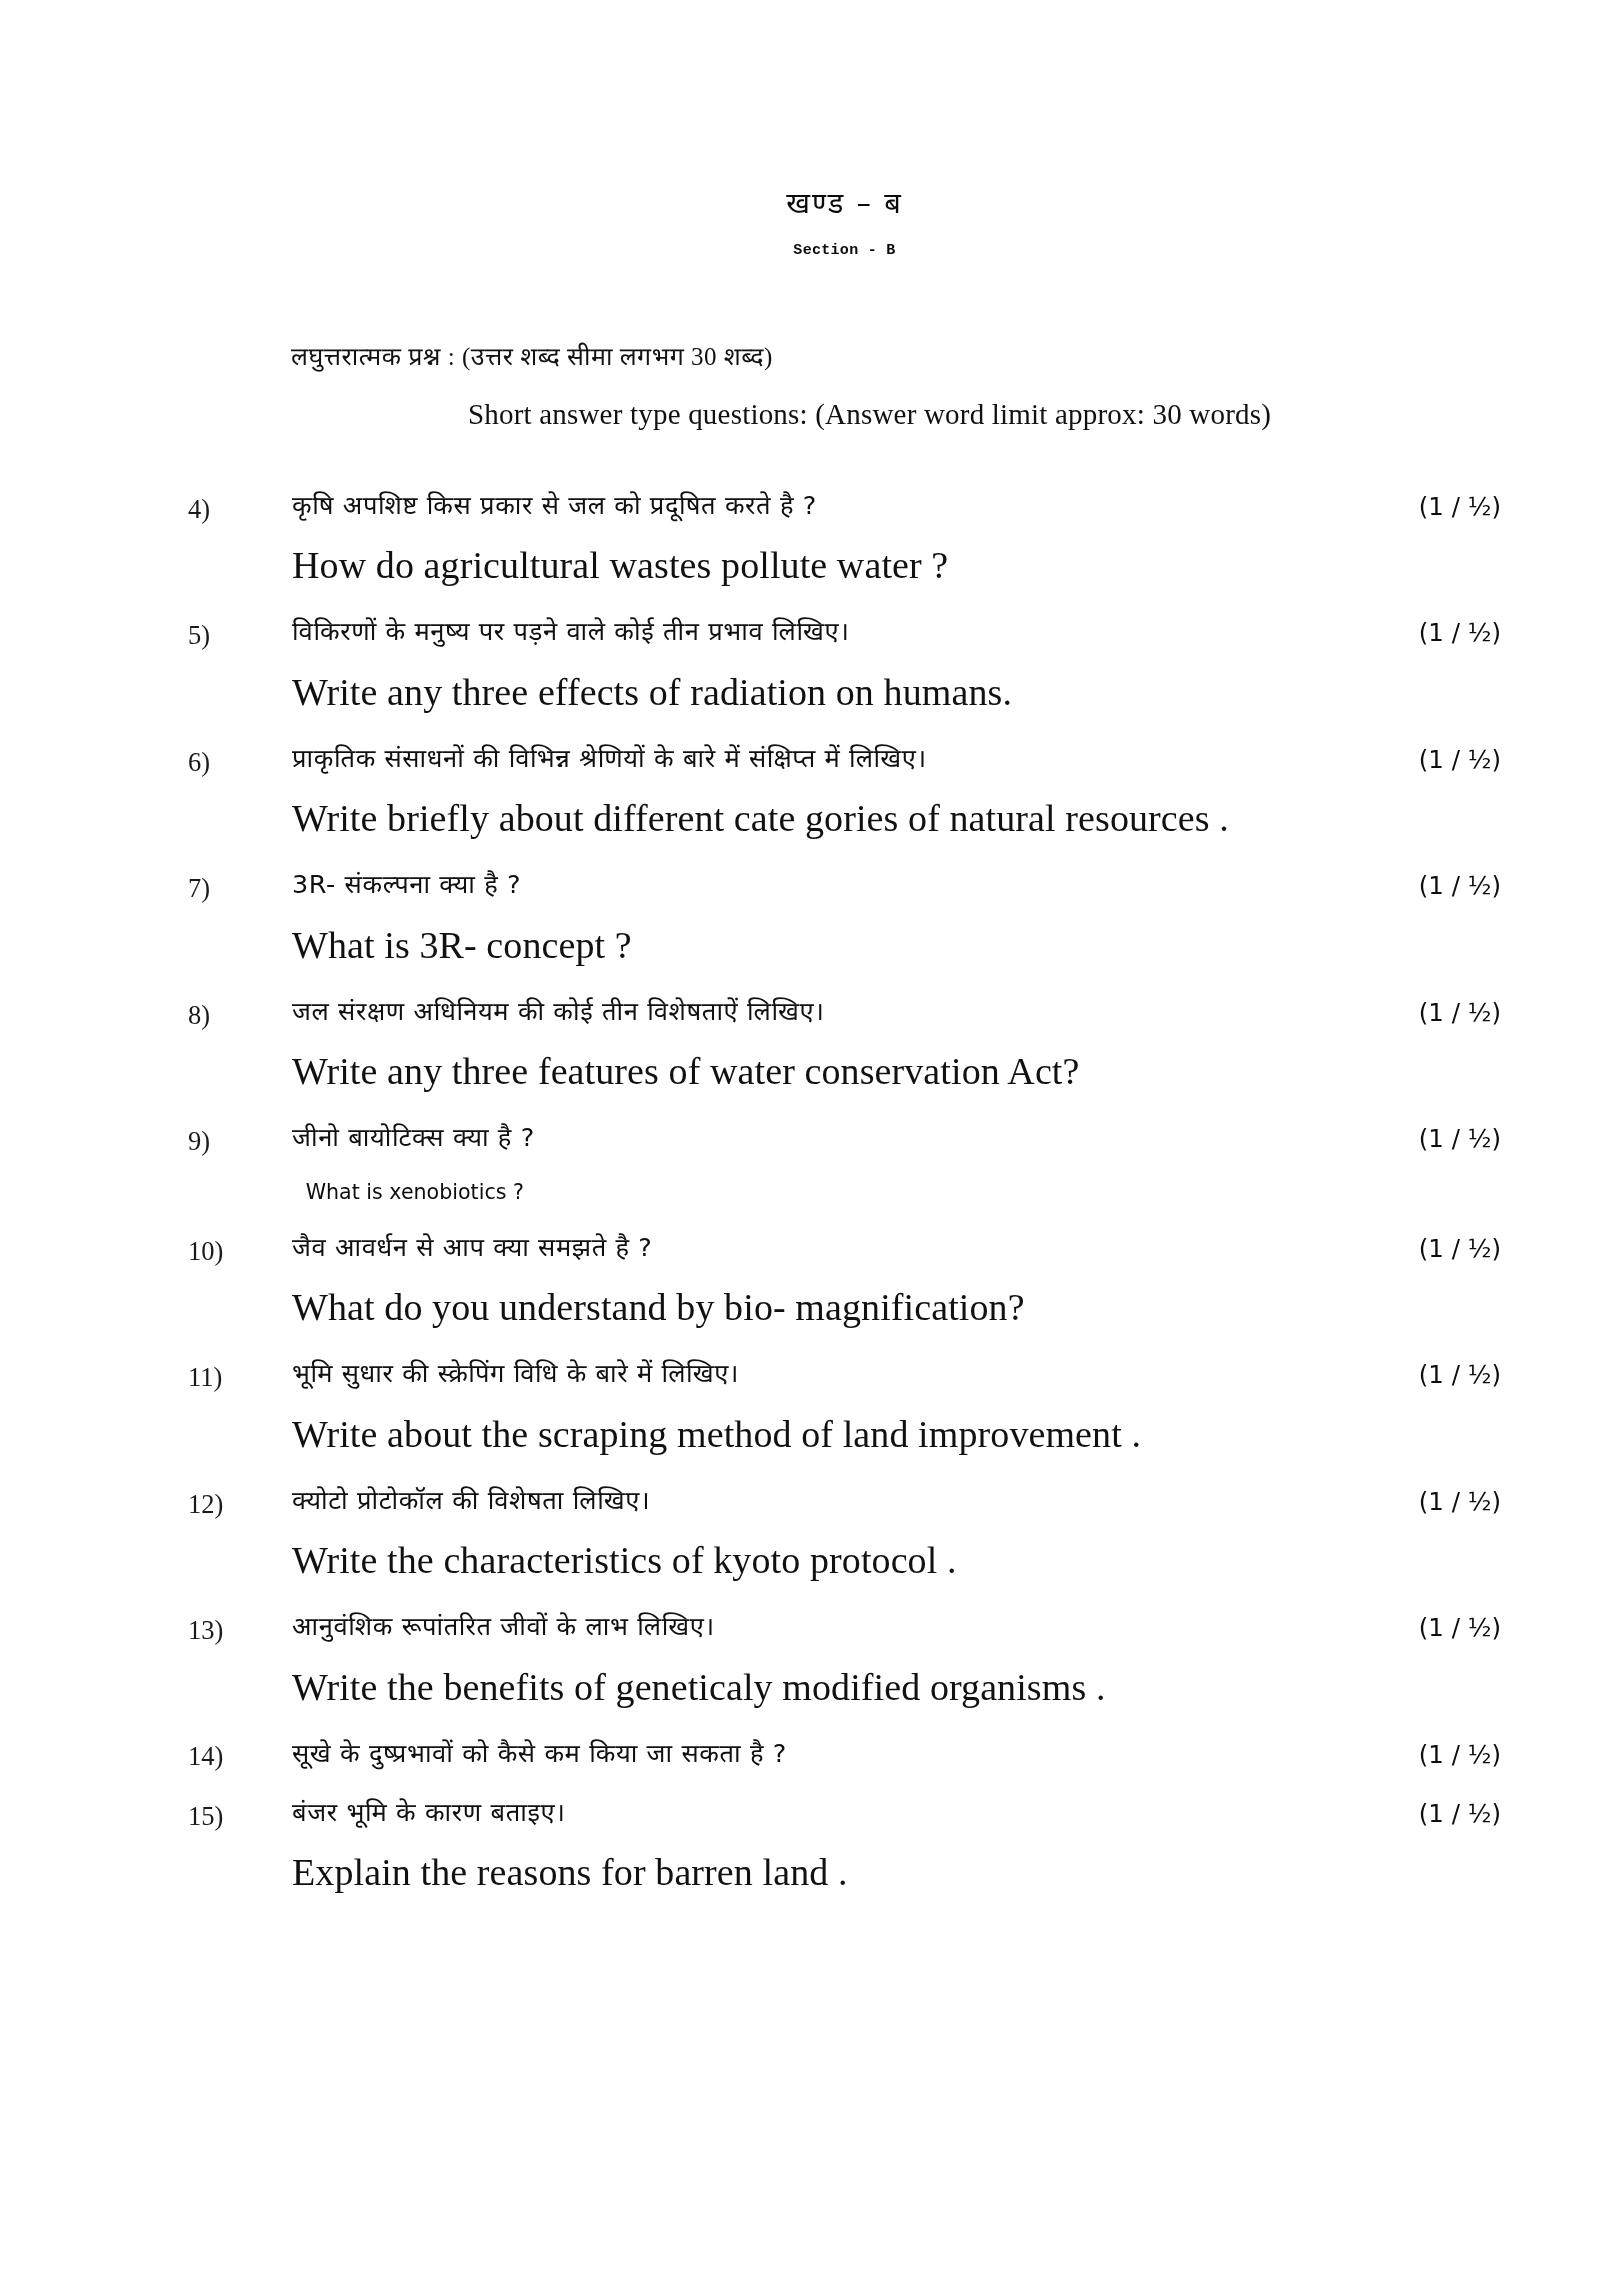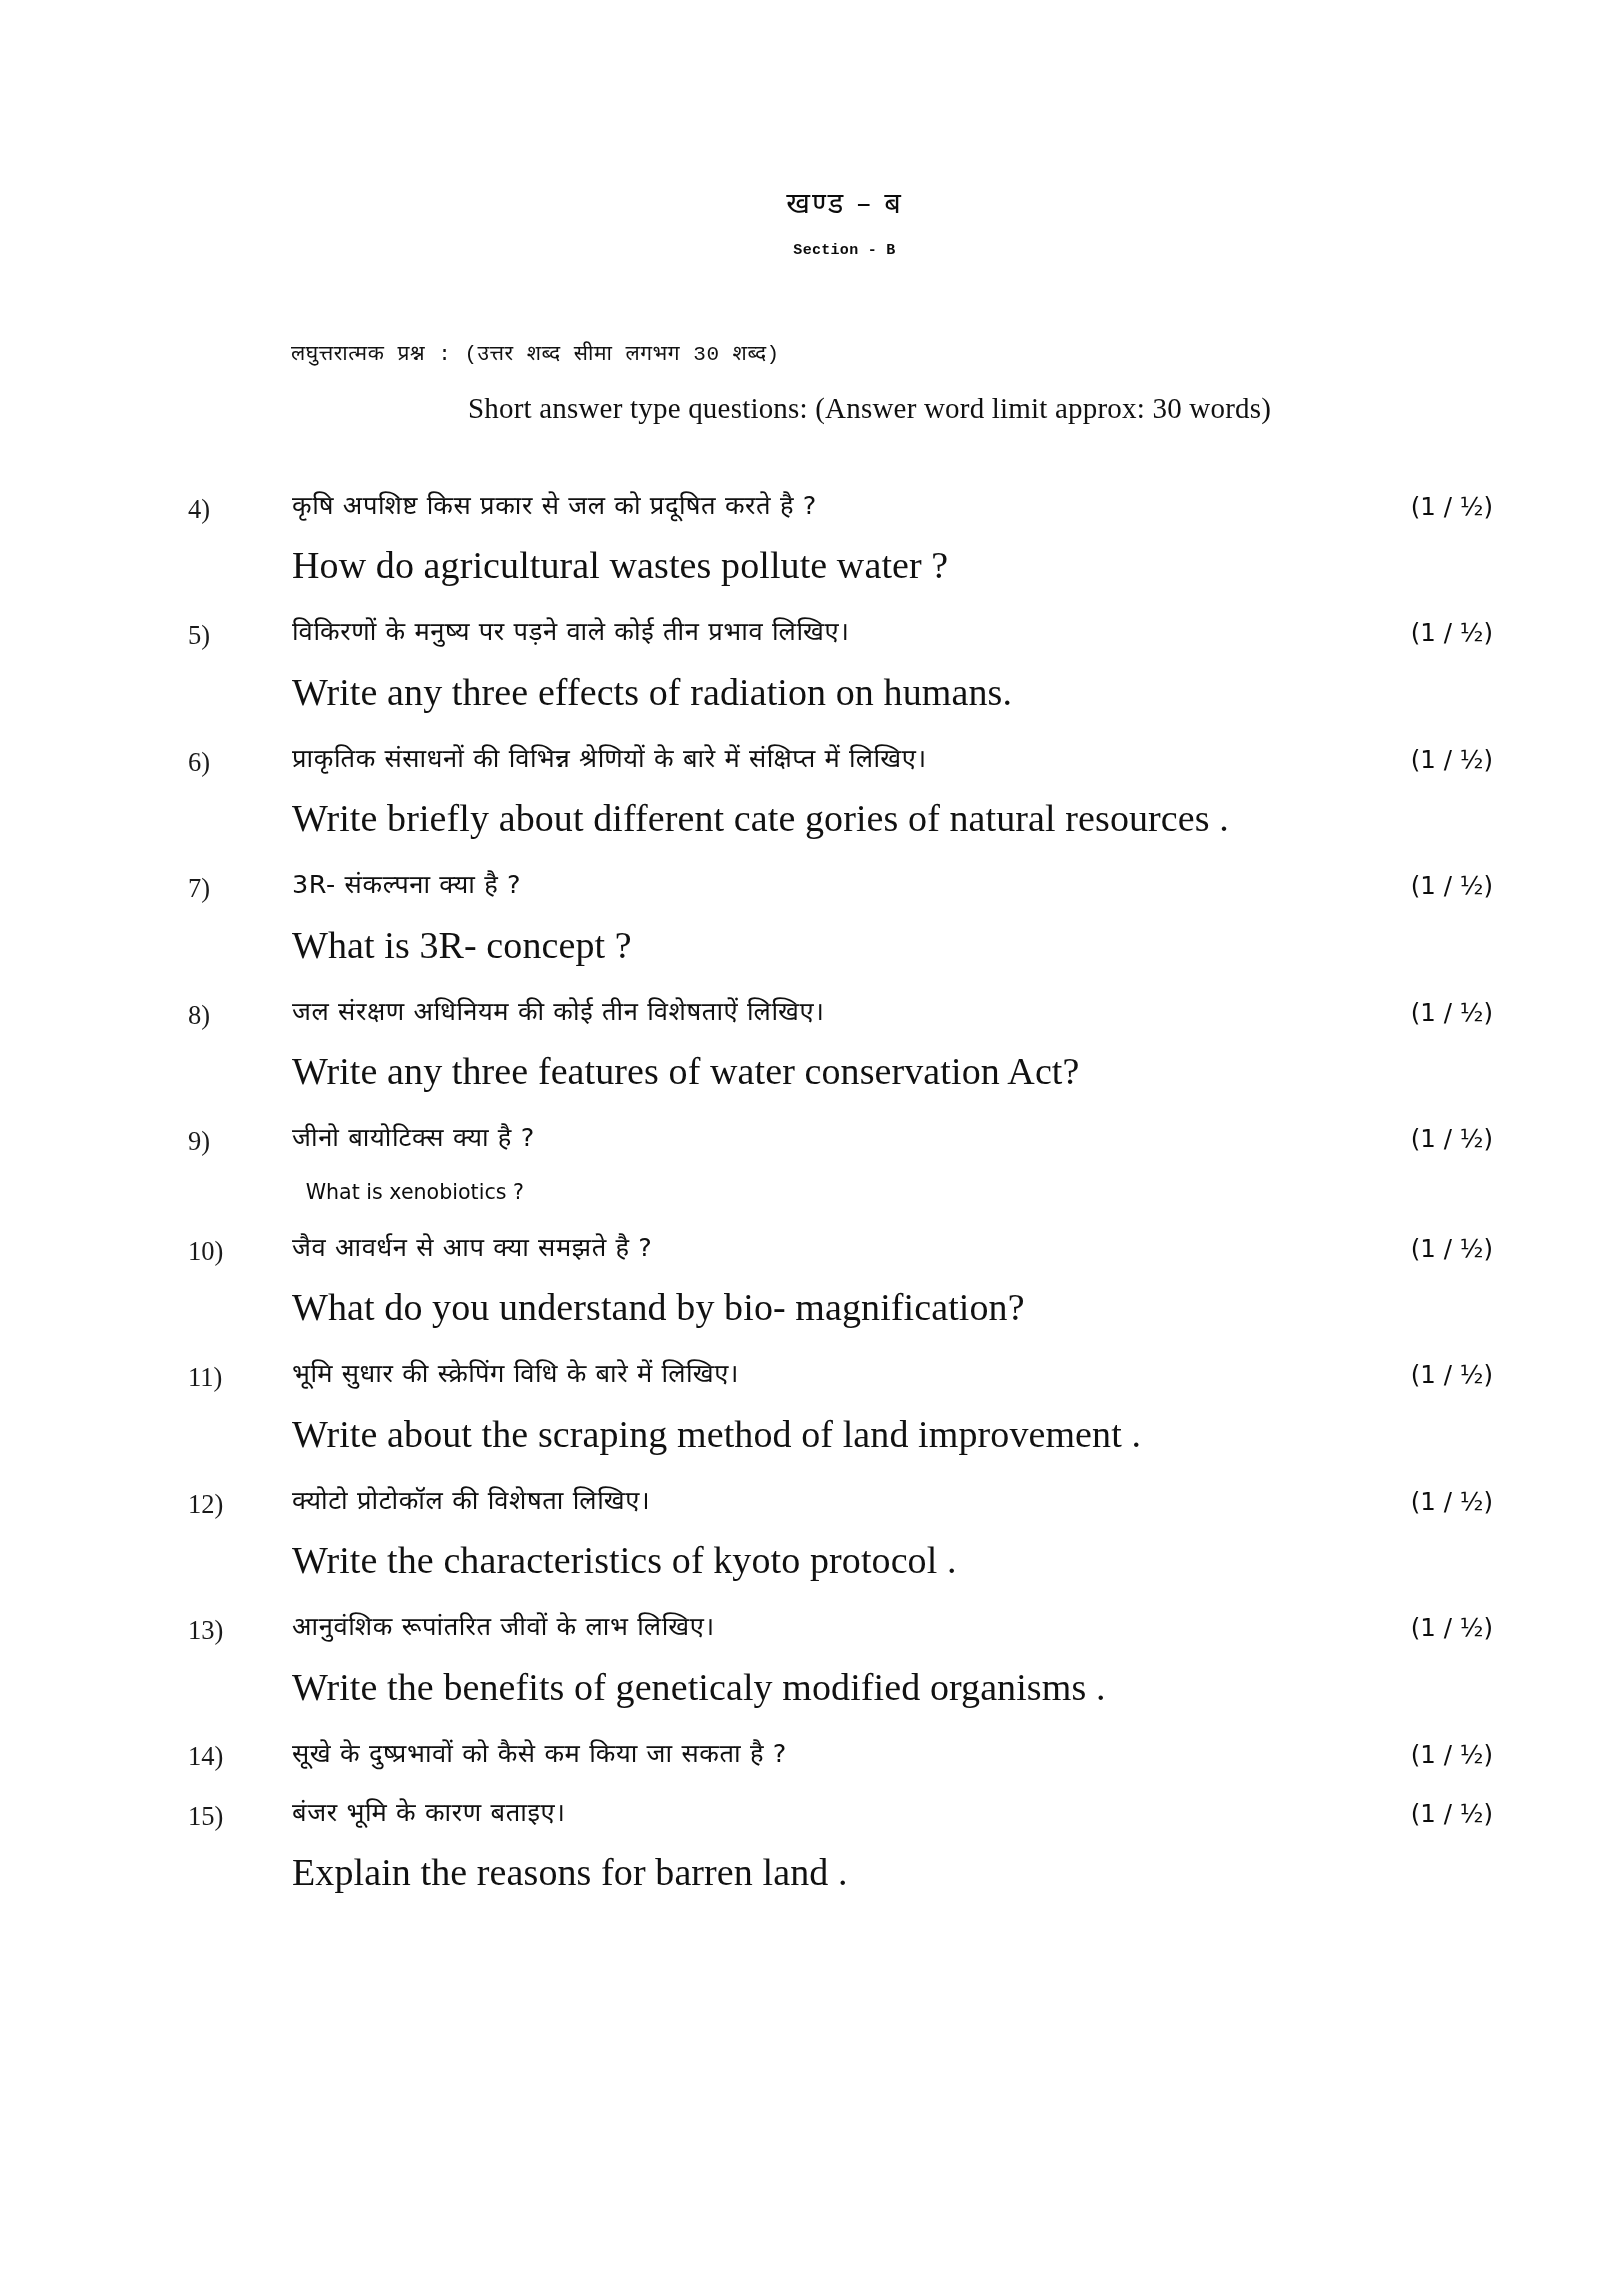--- a/index.html
+++ b/index.html
@@ -44,22 +44,22 @@
   }
 
   
   .instructions {
     position: absolute;
     top: 338px;
     left: 291px;
     width: 1157px;
   }
   .instr-hindi {
-    font-family: Liberation Mono, monospace;
-    font-size: 21px;
+    font-family: Liberation Serif, serif;
+    font-size: 25px;
     letter-spacing: 0.5px;
     color: #121212;
     white-space: nowrap;
   }
   .instr-english {
     margin-top: 25.5px;
     font-family: "Liberation Serif", serif;
     font-size: 29px;
     letter-spacing: 0.2px;
     color: #111111;
@@ -114,21 +114,21 @@
   .q-english.alt-font {
     font-family: "DejaVu Sans", sans-serif;
     font-size: 20.6px;
     letter-spacing: 0px;
     margin-left: 13.7px;
     margin-top: 25.5px;
     color: #0c0c0c;
   }
   .qmarks {
     position: absolute;
-    right: 128px;
+    right: 120px;
     top: 2px;
     font-family: "DejaVu Sans", sans-serif;
     font-size: 24.5px;
     color: #0d0d0d;
     white-space: nowrap;
   }
 </style>
 </head>
 <body>
 

